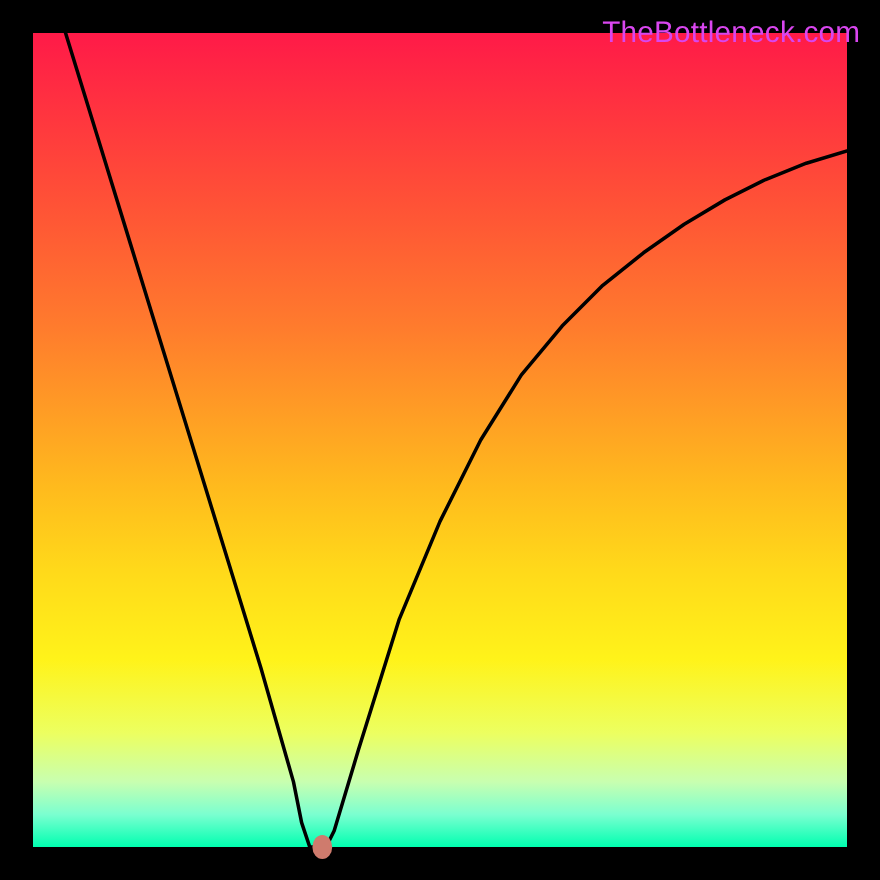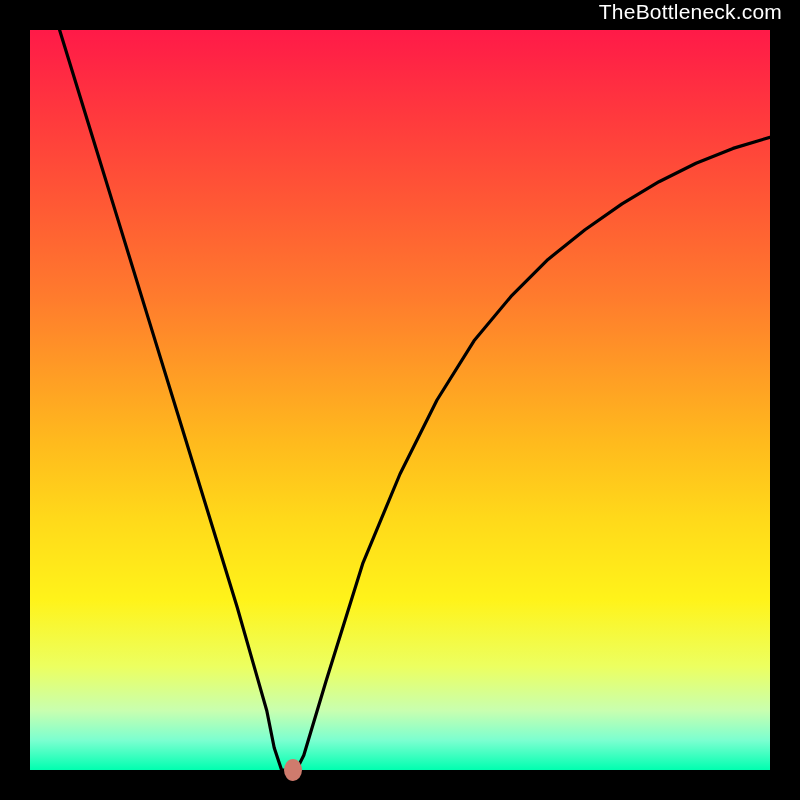--- a/index.html
+++ b/index.html
@@ -48,24 +48,24 @@
   .marker {
     position: absolute;
     width: 18px;
     height: 22px;
     border-radius: 50%;
     background: #cf7b6d;
     transform: translate(-50%, -50%);
   }
   .watermark {
     position: absolute;
-    top: 0;
+    top: 14px;
     right: 18px;
-    color: #ffffff;
-    font-size: 21px;
+    color: #d946ef;
+    font-size: 27px;
     font-weight: 400;
     letter-spacing: 0.2px;
   }
 </style>
 </head>
 <body>
 
 <div class="chart-container">
   <div class="plot-area">
     <svg class="curve-svg" viewBox="0 0 740 740" preserveAspectRatio="none">

